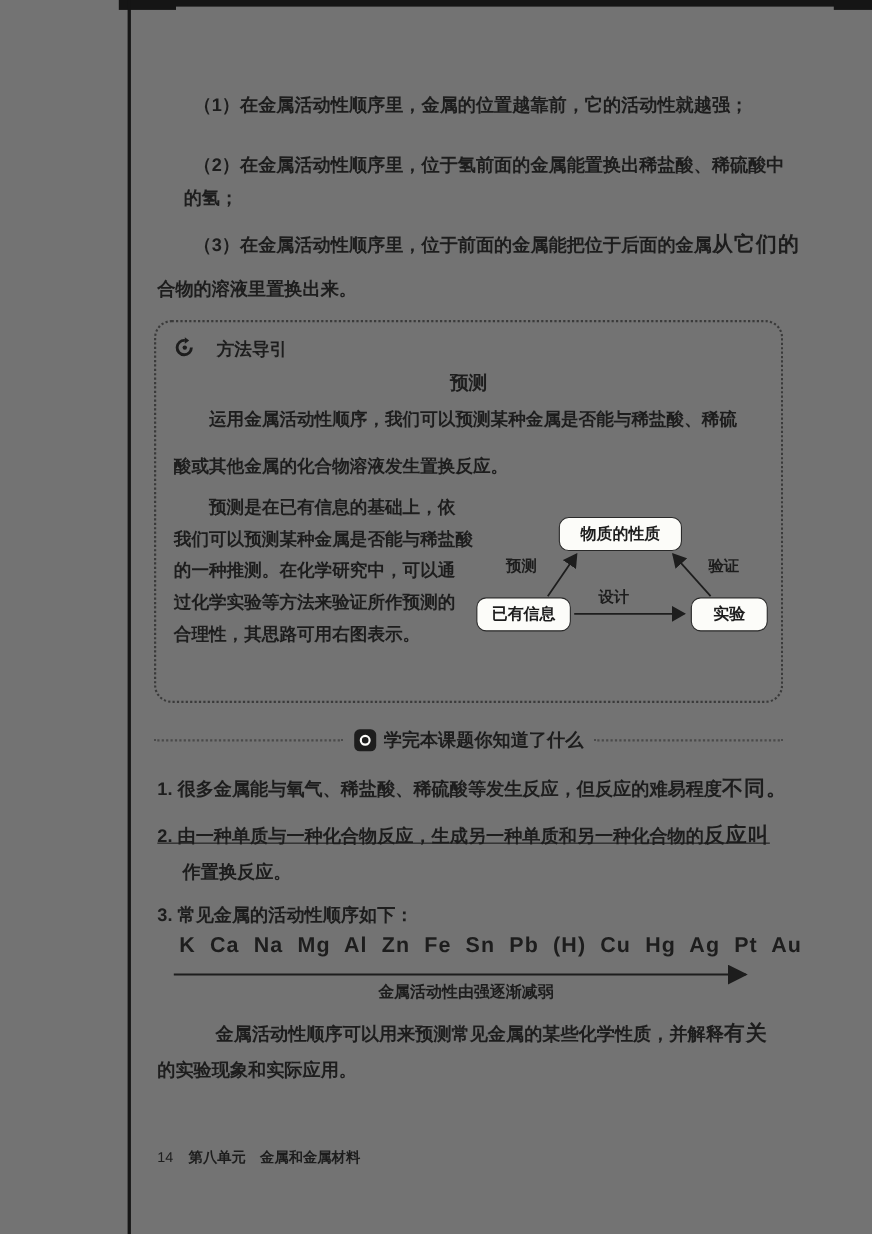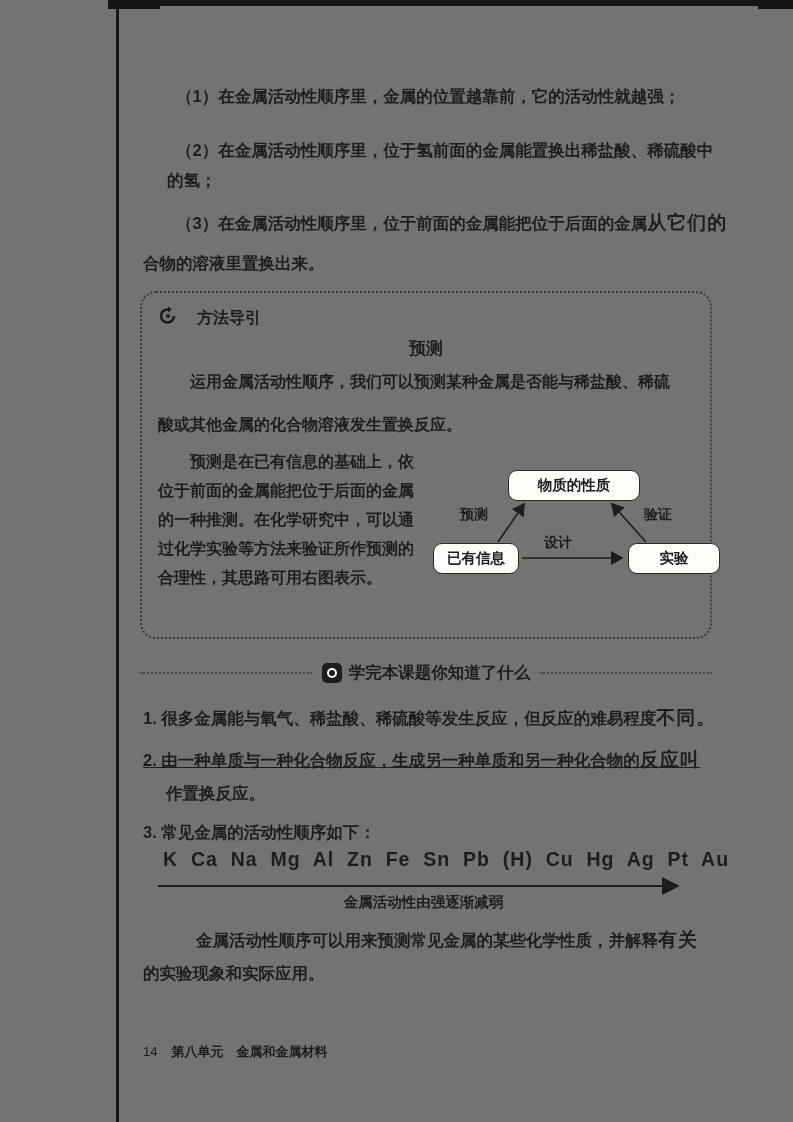--- a/index.html
+++ b/index.html
@@ -65,39 +65,39 @@
     </span>
     <span class="lbl">方法导引</span>
   </div>
 
   <div class="t" style="left:140px; top:338px; width:572px; text-align:center; font-size:17px;">预测</div>
 
   <div class="t" style="left:190px; top:372px; font-size:16px;">运用金属活动性顺序，我们可以预测某种金属是否能与稀盐酸、稀硫</div>
   <div class="t" style="left:158px; top:415px; font-size:16px;">酸或其他金属的化合物溶液发生置换反应。</div>
 
   <div class="t" style="left:190px; top:452px; font-size:16px;">预测是在已有信息的基础上，依</div>
-  <div class="t" style="left:158px; top:481px; font-size:16px;">位于前面的金属能把位于后面的金属</div>
+  <div class="t" style="left:158px; top:481px; font-size:16px;">我们可以预测某种金属是否能与稀盐酸</div>
   <div class="t" style="left:158px; top:510px; font-size:16px;">的一种推测。在化学研究中，可以通</div>
   <div class="t" style="left:158px; top:539px; font-size:16px;">过化学实验等方法来验证所作预测的</div>
   <div class="t" style="left:158px; top:568px; font-size:16px;">合理性，其思路可用右图表示。</div>
 
   <svg class="lines" style="left:430px; top:455px;" width="280" height="140" viewBox="0 0 280 140">
     <defs>
       <marker id="arr" markerWidth="9" markerHeight="9" refX="7" refY="4.5" orient="auto">
         <path d="M0,0 L8,4.5 L0,9 Z" fill="#1d1d1d"></path>
       </marker>
     </defs>
     <line x1="68" y1="87" x2="94" y2="49" stroke="#1d1d1d" stroke-width="1.6" marker-end="url(#arr)"></line>
     <line x1="216" y1="87" x2="182" y2="49" stroke="#1d1d1d" stroke-width="1.6" marker-end="url(#arr)"></line>
     <line x1="92" y1="103" x2="192" y2="103" stroke="#1d1d1d" stroke-width="1.6" marker-end="url(#arr)"></line>
   </svg>
 
-  <div class="node" style="left:508px; top:470px; width:132px; height:31px;text-align:center;">物质的性质</div>
+  <div class="node" style="left:508px; top:470px; width:112px; height:31px;text-align:center;">物质的性质</div>
   <div class="node" style="left:433px; top:543px; width:86px; height:31px;">已有信息</div>
-  <div class="node" style="left:628px; top:543px; width:92px; height:31px;font-family:Liberation Serif, serif;">实验</div>
+  <div class="node" style="left:628px; top:543px; width:70px; height:31px;font-family:Liberation Serif, serif;">实验</div>
 
   <div class="edge-label" style="left:460px; top:506px;">预测</div>
   <div class="edge-label" style="left:644px; top:506px;">验证</div>
   <div class="edge-label" style="left:544px; top:534px;">设计</div>
 
   <div class="sep">
     <div class="dots"></div>
     <div class="sep-label">
       <span class="sq-icon">
           <i></i>

